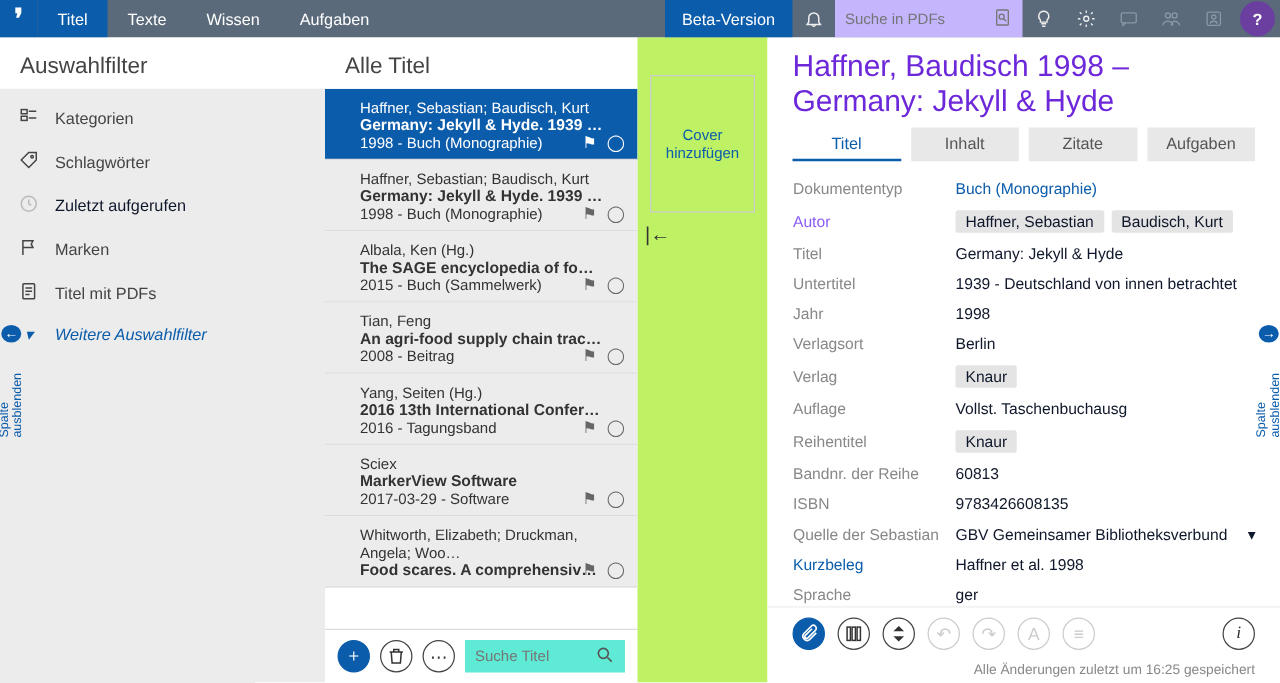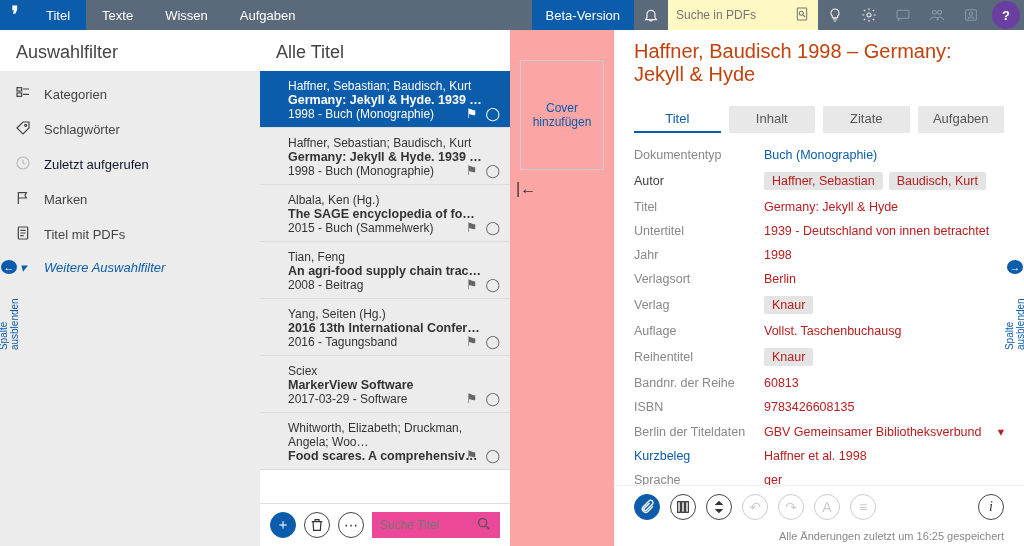--- a/index.html
+++ b/index.html
@@ -5,60 +5,60 @@
 *{box-sizing:border-box;margin:0;padding:0;font-family:-apple-system,BlinkMacSystemFont,"Segoe UI",Arial,sans-serif}
 body{width:1024px;height:546px;overflow:hidden;background:#fff;font-size:13px;color:#333}
 .topbar{height:30px;background:#5a6a7a;display:flex;align-items:stretch}
 .logo{width:30px;background:#0b5cab;display:flex;align-items:center;justify-content:center;color:#fff;font-size:22px;font-weight:bold}
 .tabs{display:flex}
 .tab{padding:0 16px;display:flex;align-items:center;color:#fff;cursor:pointer;font-size:13px}
 .tab.active{background:#0b5cab}
 .spacer{flex:1}
 .beta{background:#0b5cab;color:#fff;padding:0 14px;display:flex;align-items:center;font-size:13px}
 .iconbtn{width:34px;display:flex;align-items:center;justify-content:center;color:#eee;cursor:pointer}
-.search-pdf{display:flex;align-items:center;background:#fef9c3;padding:0 8px;width:150px}
+.search-pdf{display:flex;align-items:center;background:#c4b5fd;padding:0 8px;width:150px}
 .search-pdf input{border:none;background:transparent;width:100%;font-size:12px;outline:none;color:#555}
 .help{width:28px;height:28px;border-radius:50%;background:#6b3fa0;color:#fff;display:flex;align-items:center;justify-content:center;margin:1px 4px;font-weight:bold}
 .main{display:flex;height:calc(546px - 30px)}
 .col{display:flex;flex-direction:column;height:100%}
 .col1{width:260px;background:#fff}
 .col2{width:250px;background:#fff}
-.col3{width:104px;background:#fca5a5;padding-top:30px}
+.col3{width:104px;background:#bef264;padding-top:30px}
 .col4{flex:1;background:#fff}
 .colhead{padding:12px 16px 8px;font-size:18px;color:#444}
 .filterlist{background:#ececec;flex:1;padding-top:6px}
 .filteritem{display:flex;align-items:center;padding:8px 14px;gap:12px;color:#444;cursor:pointer}
 .filteritem.dis{color:#0f172a}
 .filteritem.more{color:#0b5cab;font-style:italic}
 .ficon{width:18px;text-align:center}
 .titlelist{flex:1;overflow:hidden}
 .titem{padding:8px 28px 6px;border-bottom:1px solid #ddd;background:#ececec;position:relative}
 .titem.sel{background:#0b5cab;color:#fff}
 .titem .aut{font-size:12px}
 .titem .tit{font-weight:bold;font-size:12.5px;white-space:nowrap;overflow:hidden;text-overflow:ellipsis}
 .titem .meta{font-size:12px}
 .titem .flags{position:absolute;right:10px;bottom:6px;display:flex;gap:8px;font-size:13px}
 .titem.sel .flags{color:#fff}
 .titem .flags span{color:#666}
 .titem.sel .flags span{color:#fff}
 .listfoot{display:flex;align-items:center;gap:8px;padding:8px 10px;border-top:1px solid #ddd}
 .circlebtn{width:26px;height:26px;border-radius:50%;border:1.5px solid #444;display:flex;align-items:center;justify-content:center;cursor:pointer;font-size:14px}
 .circlebtn.blue{background:#0b5cab;border-color:#0b5cab;color:#fff}
-.footsearch{flex:1;background:#ec4899;display:flex;align-items:center;padding:0 8px;height:26px}
+.footsearch{flex:1;background:#5eead4;display:flex;align-items:center;padding:0 8px;height:26px}
 .footsearch input{border:none;background:transparent;width:100%;outline:none;font-size:12px}
 .cover{width:84px;height:110px;border:1px solid #ccc;margin:0 auto;display:flex;align-items:center;justify-content:center;text-align:center;color:#0b5cab;font-size:12px;padding:4px;cursor:pointer}
 .backarrow{margin:10px 0 0 6px;font-size:16px;cursor:pointer}
-.detailhead{padding:10px 20px 20px;font-size:20px;color:#c2410c}
+.detailhead{padding:10px 20px 6px;font-size:24px;color:#6d28d9}
 .dtabs{display:flex;gap:8px;padding:0 20px 10px}
 .dtab{flex:1;background:#e8e8e8;text-align:center;padding:5px 0;font-size:13px;cursor:pointer;color:#555}
 .dtab.active{background:#fff;border-bottom:2px solid #0b5cab;color:#0b5cab}
 .fields{padding:0 20px;overflow-y:auto;flex:1}
 .frow{display:flex;padding:5px 0;align-items:center;font-size:12.5px}
 .flab{width:130px;color:#888}
-.fval{flex:1;color:#b91c1c}
+.fval{flex:1;color:#0f172a}
 .fval.link{color:#0b5cab;cursor:pointer}
 .chip{background:#e4e4e4;padding:2px 8px;border-radius:2px;margin-right:6px;display:inline-block}
 .detailfoot{display:flex;align-items:center;gap:10px;padding:8px 20px;border-top:1px solid #eee}
 .detailfoot .circlebtn.dim{border-color:#ccc;color:#ccc}
 .savenote{font-size:11px;color:#888;text-align:right;padding:2px 20px 4px}
 .sidehandle{position:absolute;top:260px;width:18px;height:90px;display:flex;flex-direction:column;align-items:center;justify-content:center;color:#0b5cab;font-size:10px;cursor:pointer}
 .sidehandle.left{left:0}
 .sidehandle.right{right:0}
 .sidehandle .vtext{writing-mode:vertical-rl;transform:rotate(180deg);margin-top:4px}
 .sidehandle .circ{width:16px;height:16px;border-radius:50%;background:#0b5cab;color:#fff;display:flex;align-items:center;justify-content:center;font-size:11px}
@@ -271,21 +271,21 @@
       <div class="dtab">Inhalt</div>
       <div class="dtab">Zitate</div>
       <div class="dtab">Aufgaben</div>
     </div>
     <div class="fields">
       <div class="frow">
           <div class="flab">Dokumententyp</div>
           <div class="fval link">Buch (Monographie)</div>
         </div>
       <div class="frow">
-          <div class="flab link" style="color:#404040">Autor</div>
+          <div class="flab link" style="color:#8b5cf6">Autor</div>
           <div class="fval"><span class="chip">Haffner, Sebastian</span><span class="chip">Baudisch, Kurt</span></div>
         </div>
       <div class="frow">
           <div class="flab">Titel</div>
           <div class="fval">Germany: Jekyll &amp; Hyde</div>
         </div>
       <div class="frow">
           <div class="flab">Untertitel</div>
           <div class="fval">1939 - Deutschland von innen betrachtet</div>
         </div>
@@ -311,21 +311,21 @@
         </div>
       <div class="frow">
           <div class="flab">Bandnr. der Reihe</div>
           <div class="fval">60813</div>
         </div>
       <div class="frow">
           <div class="flab">ISBN</div>
           <div class="fval">9783426608135</div>
         </div>
       <div class="frow">
-          <div class="flab">Berlin der Titeldaten</div>
+          <div class="flab">Quelle der Sebastian</div>
           <div class="fval" style="display:flex;align-items:center">
             <span>GBV Gemeinsamer Bibliotheksverbund</span>
             <span style="margin-left:auto">▾</span>
           </div>
         </div>
       <div class="frow">
           <div class="flab link" style="color:#0b5cab">Kurzbeleg</div>
           <div class="fval">Haffner et al. 1998</div>
         </div>
       <div class="frow">

